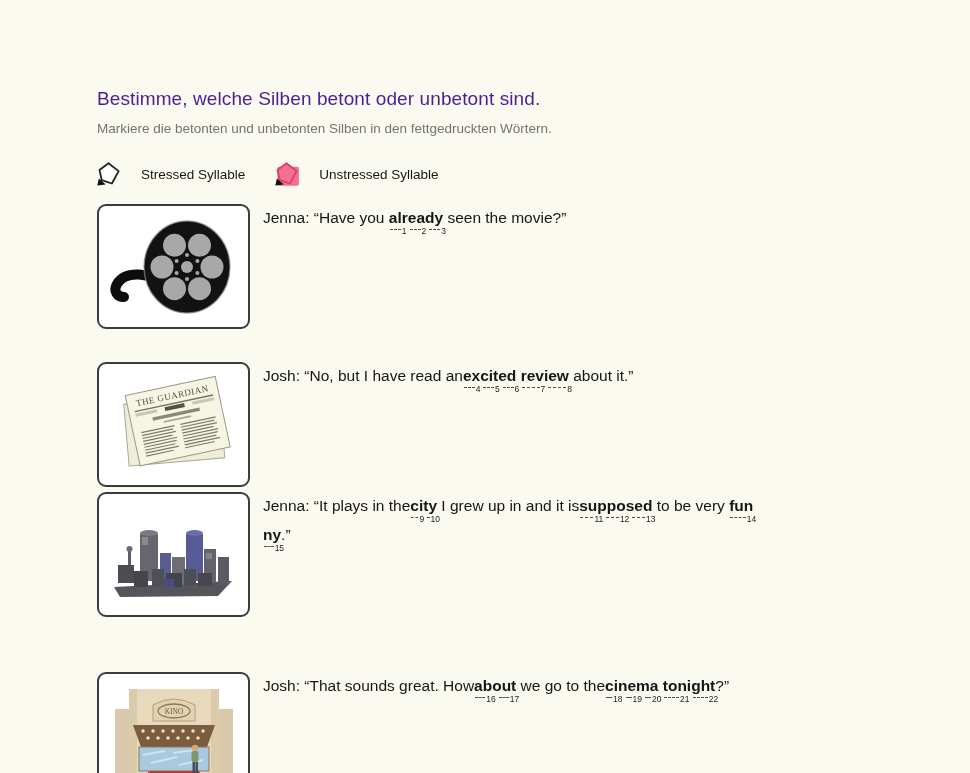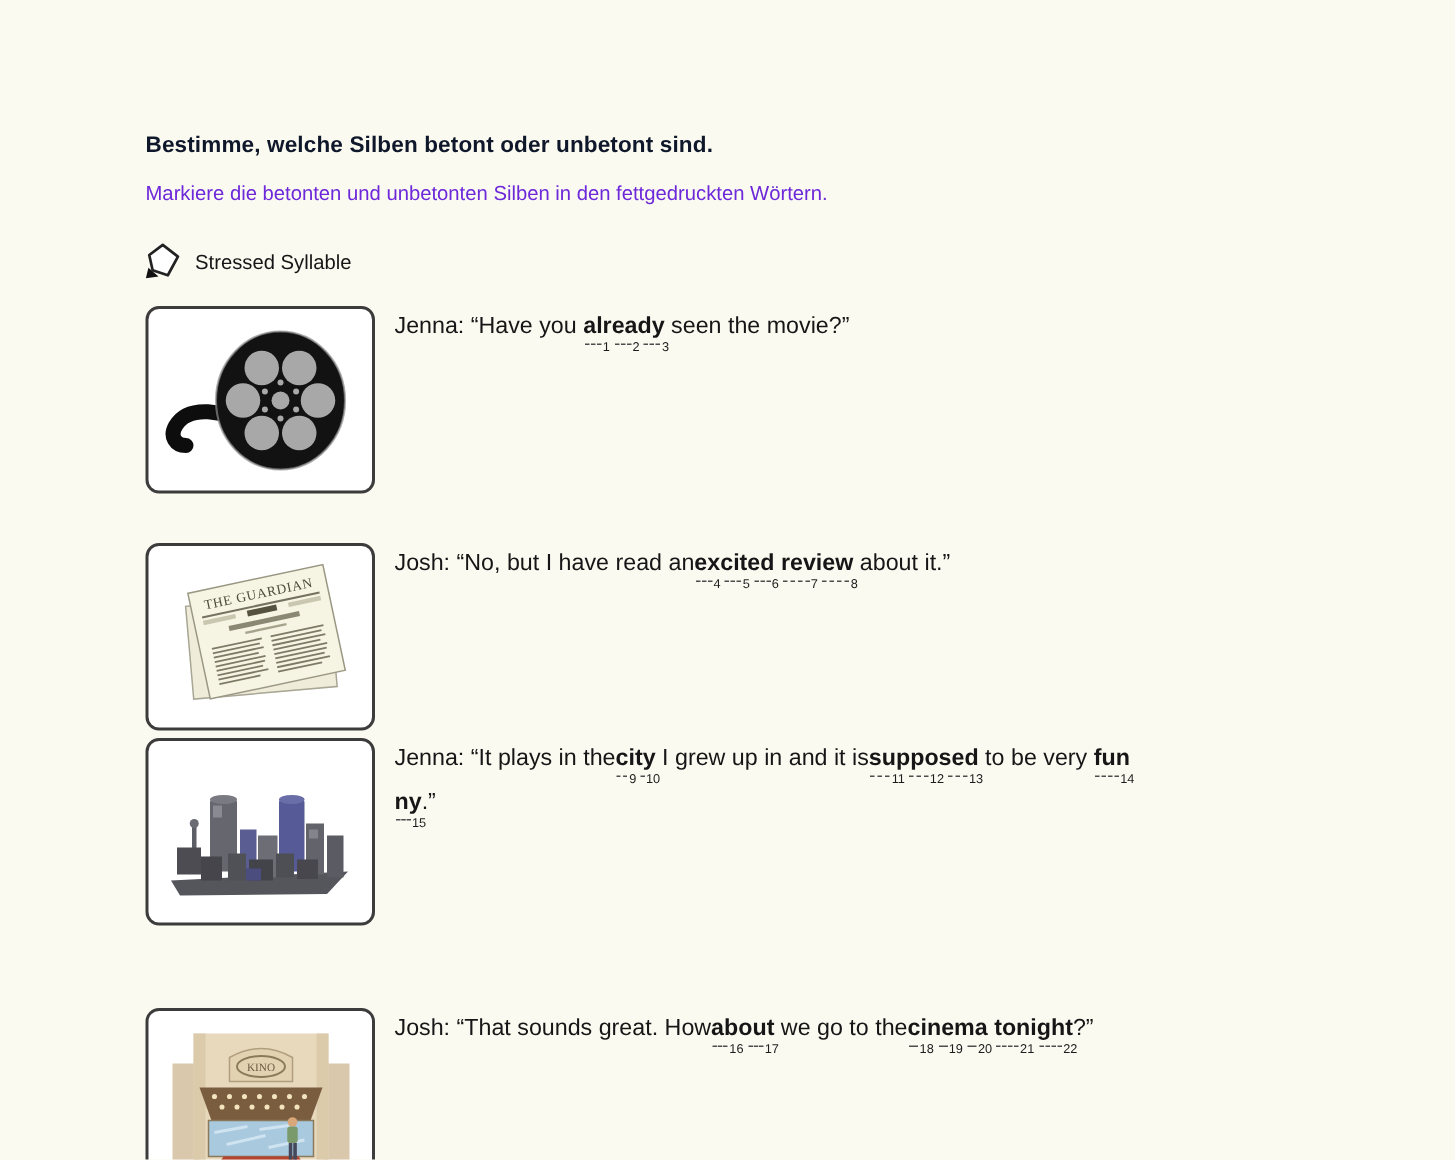--- a/index.html
+++ b/index.html
@@ -1,24 +1,24 @@
 <!DOCTYPE html>
 <html><head>
 <meta charset="utf-8">
 <style>
   html,body{margin:0;padding:0}
   body{
     width:970px;height:773px;overflow:hidden;position:relative;
     background:#FBFAF1;
     font-family:"Liberation Sans", sans-serif;
   }
-  .title{position:absolute;left:97px;top:88px;font-size:15px;font-weight:700;color:#0f172a;letter-spacing:.1px}
-  .subtitle{position:absolute;left:97px;top:121px;font-size:13.5px;color:#6d28d9}
+  .title{position:absolute;left:97px;top:88px;font-size:19px;font-weight:400;color:#4c1d95;letter-spacing:.1px}
+  .subtitle{position:absolute;left:97px;top:121px;font-size:13.5px;color:#737373}
   .legend{position:absolute;left:95px;top:161px;display:flex;align-items:center}
-  .legend-item{display:flex;align-items:center;gap:8px}
+  .legend-item{display:flex;align-items:center;gap:19px}
   .legend-item + .legend-item{margin-left:28px}
   .legend-label{font-size:13.5px;color:#161616}
   .row{position:absolute;left:97px;display:flex;gap:13px;align-items:flex-start}
   .r1{top:204px}.r2{top:362px}.r3{top:492px}.r4{top:672px}
   .imgbox{
     width:149px;height:121px;background:#fff;border:2px solid #3c3c3c;border-radius:9px;
     flex:none;display:flex;align-items:center;justify-content:center;overflow:hidden
   }
   .dialogue{
     width:592px;font-size:15.5px;line-height:29px;color:#161616;
@@ -36,20 +36,28 @@
 <div class="title">Bestimme, welche Silben betont oder unbetont sind.</div>
 <div class="subtitle">Markiere die betonten und unbetonten Silben in den fettgedruckten Wörtern.</div>
 
 <div class="legend">
   <div class="legend-item">
     <svg width="27" height="27" viewBox="0 0 24 24">
       <path d="M12 2 L21 9 L15 20 L6 17 L4 8 Z" fill="#ffffff" stroke="#222" stroke-width="1.6" stroke-linejoin="round"></path>
       <path d="M3.5 15.5 L9.5 20.8 L2 21.8 Z" fill="#111"></path>
     </svg>
     <span class="legend-label">Stressed Syllable</span>
+  </div>
+  <div class="legend-item">
+    <svg width="27" height="27" viewBox="0 0 24 24">
+      <rect x="4" y="5" width="19" height="17" rx="1.5" fill="#F4708E"></rect>
+      <path d="M12 2 L21 9 L15 20 L6 17 L4 8 Z" fill="#F4708E" stroke="#D64069" stroke-width="1.6" stroke-linejoin="round"></path>
+      <path d="M3.5 15.5 L9.5 20.8 L2 21.8 Z" fill="#111"></path>
+    </svg>
+    <span class="legend-label">Unstressed Syllable</span>
   </div>
 </div>
 
 <div class="row r1">
   <div class="imgbox">
     <svg width="134" height="110" viewBox="0 0 134 110">
       <path d="M64 74 C42 60 18 58 10 72 C6 79 10 85 17 85" stroke="#0d0d0d" stroke-width="10" fill="none" stroke-linecap="round"></path>
       <ellipse cx="80" cy="55" rx="43" ry="46" fill="#121212"></ellipse>
       <ellipse cx="80" cy="55" rx="43" ry="46" fill="none" stroke="#8a8a8a" stroke-width="1.4" opacity="0.7"></ellipse>
       <circle cx="105" cy="55" r="11.5" fill="#a8a8a8"></circle>

